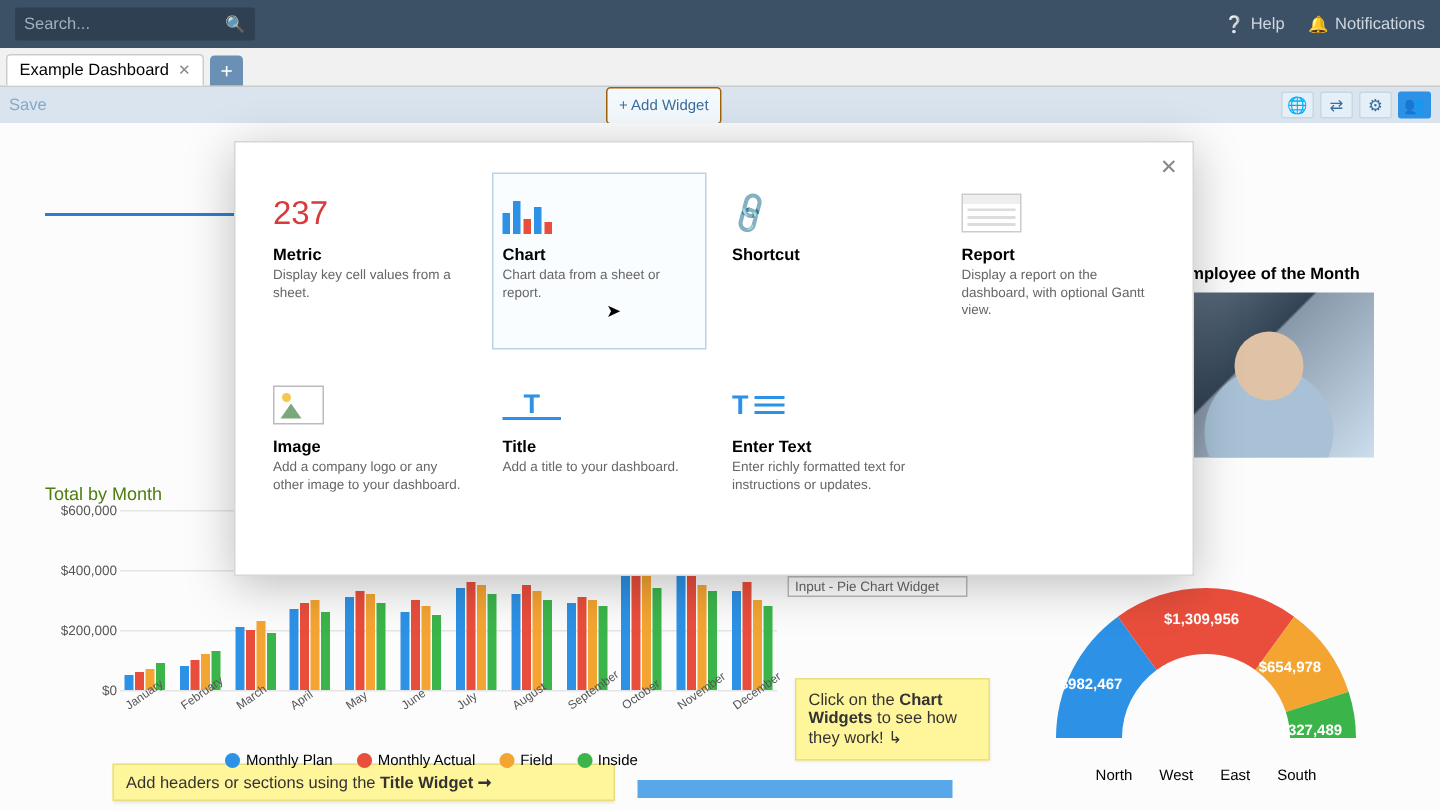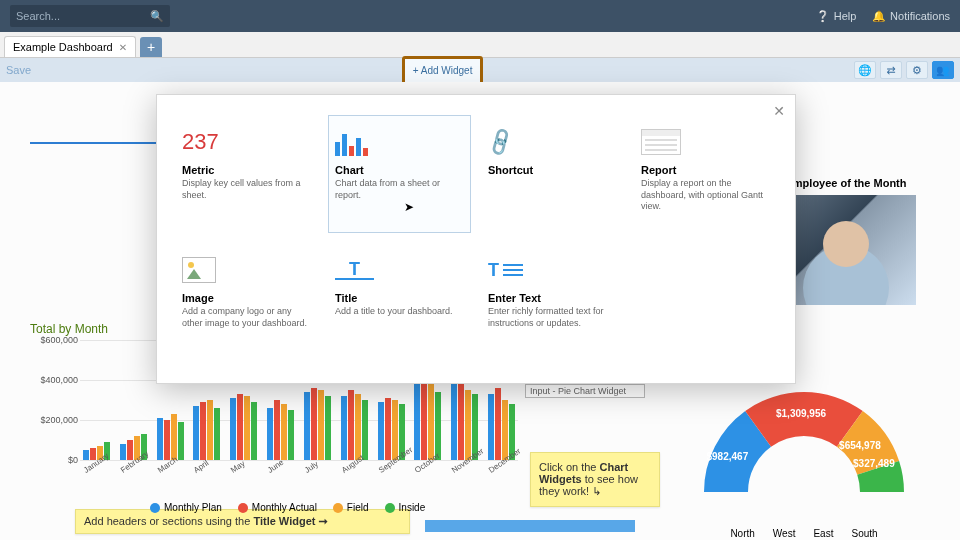--- a/index.html
+++ b/index.html
@@ -10,21 +10,21 @@
 .search-wrap input::placeholder{color:#9fb0c0}
 .search-ic{font-size:11px;color:#9fb0c0;margin-left:auto}
 .top-right{margin-left:auto;display:flex;gap:16px;align-items:center;font-size:11px}
 .top-link{display:flex;align-items:center;gap:4px;cursor:pointer;color:#cfd8e0}
 .tabstrip{background:#f1f1f1;height:26px;display:flex;align-items:flex-end;border-bottom:1px solid #ccc}
 .tab{background:#fff;border:1px solid #ccc;border-bottom:0;padding:4px 8px;font-size:11px;margin-left:4px;display:flex;align-items:center;gap:6px;border-radius:3px 3px 0 0}
 .tab .close{color:#888;font-size:10px}
 .addtab{width:22px;height:20px;background:#6a90b5;color:#fff;display:flex;align-items:center;justify-content:center;margin-left:4px;font-size:14px;border-radius:3px 3px 0 0;cursor:pointer}
 .toolbar{background:#d9e4ef;height:24px;display:flex;align-items:center;padding:0 6px;font-size:11px;color:#3a6fa0;justify-content:space-between}
 .toolbar-left .save{color:#82a8cc}
-.toolbar-center .addw{border:3px solid #a16207;background:#f4f9fd;padding:6px 8px;border-radius:3px;color:#3a6fa0;font-size:10px}
+.toolbar-center .addw{border:1px solid #a16207;background:#f4f9fd;padding:6px 8px;border-radius:3px;color:#3a6fa0;font-size:10px}
 .toolbar-right{display:flex;gap:4px}
 .ticon{width:22px;height:18px;background:#e5eff7;border:1px solid #c6d7e6;border-radius:2px;display:flex;align-items:center;justify-content:center;font-size:11px;color:#3a6fa0;cursor:pointer}
 .ticon.globe{color:#2d7dd2}
 .ticon.users{background:#2d91e5;color:#fff;border-color:#2d91e5}
 .page{position:relative;height:458px;background:#fcfcfc}
 .blueline{position:absolute;left:30px;top:60px;width:480px;height:0;border-top:2px solid #2d7dd2}
 .sticky{background:#fff59b;border:1px solid #e8df7f;font-size:11px;color:#333;padding:8px;position:absolute;box-shadow:0 1px 2px rgba(0,0,0,.1)}
 #sticky1{left:20px;top:100px;width:160px}
 #sticky2{left:530px;top:370px;width:130px}
 #sticky3{left:75px;bottom:6px;width:335px;padding:5px 8px}
@@ -40,21 +40,21 @@
 .x-labels{position:absolute;left:55px;top:122px;right:0;display:flex;justify-content:space-between}
 .x-lab{font-size:8px;color:#555;transform:rotate(-35deg) translate(-4px,4px);transform-origin:left top;width:30px}
 .legend{position:absolute;left:150px;top:420px;display:flex;gap:16px;font-size:10px;align-items:center}
 .legend .dot{width:10px;height:10px;border-radius:50%;display:inline-block;margin-right:4px;vertical-align:middle}
 .dot.s0{background:#2d91e5}.dot.s1{background:#e94e3c}.dot.s2{background:#f4a431}.dot.s3{background:#3bb54a}
 .pie-input{position:absolute;left:525px;top:302px;width:120px;height:14px;border:1px solid #bbb;font-size:9px;padding:1px 4px;background:#fff;color:#666}
 .donut-wrap{position:absolute;right:16px;top:300px;width:280px;height:140px}
 .donut{position:relative;width:220px;height:110px;margin:0 auto}
 .donut svg{width:220px;height:110px}
 .donut-label{position:absolute;font-size:10px;font-weight:bold;color:#fff}
-.donut-legend{display:flex;gap:18px;justify-content:center;font-size:10px;margin-top:36px}
+.donut-legend{display:flex;gap:18px;justify-content:center;font-size:10px;margin-top:20px}
 .eotm{position:absolute;right:44px;top:95px;width:140px}
 .eotm-title{font-size:11px;font-weight:bold;text-align:center;margin-bottom:6px}
 .eotm-img{width:140px;height:110px;background:linear-gradient(135deg,#678 0%,#345 40%,#89a 41%,#abc 70%,#cde 100%);position:relative;overflow:hidden}
 .eotm-img::after{content:"";position:absolute;left:50%;top:26px;width:46px;height:46px;background:#e0c2a6;border-radius:50%;transform:translateX(-50%);box-shadow:0 44px 0 20px #a8c1d6}
 .modal{position:absolute;left:156px;top:12px;width:640px;height:290px;background:#fff;border:1px solid #d6d6d6;box-shadow:0 6px 30px rgba(0,0,0,.25);z-index:50;padding:20px 18px}
 .modal-close{position:absolute;right:10px;top:8px;font-size:14px;color:#888;cursor:pointer}
 .widget-grid{display:grid;grid-template-columns:repeat(4,1fr);gap:10px}
 .wcard{border:1px solid transparent;padding:8px 6px;height:118px;cursor:pointer}
 .wcard.selected{border-color:#bcd2e6;background:#fafdff}
 .wcard .icon-zone{height:36px;display:flex;align-items:center}
@@ -235,21 +235,21 @@
     </div>
 
   <div class="pie-input">Input - Pie Chart Widget</div>
 
   <div class="donut-wrap">
     <div class="donut" id="donut"><svg viewBox="0 0 220 110">
           <path d="M 10,109.99999999999999 A 100 100 0 0 1 51.2214747707527,29.09830056250526 L 77.08402587162152,64.69504831500294 A 56 56 0 0 0 54,110 Z" fill="#2d91e5"></path>
           <path d="M 51.2214747707527,29.09830056250526 A 100 100 0 0 1 168.77852522924732,29.09830056250526 L 142.91597412837848,64.69504831500294 A 56 56 0 0 0 77.08402587162152,64.69504831500294 Z" fill="#e94e3c"></path>
           <path d="M 168.77852522924732,29.09830056250526 A 100 100 0 0 1 205.10565162951536,79.09830056250526 L 163.2591649125286,92.69504831500295 A 56 56 0 0 0 142.91597412837848,64.69504831500294 Z" fill="#f4a431"></path>
           <path d="M 205.10565162951536,79.09830056250526 A 100 100 0 0 1 210,110 L 166,110 A 56 56 0 0 0 163.2591649125286,92.69504831500295 Z" fill="#3bb54a"></path>
-        </svg><div class="donut-label" style="left: 12.5015px; top: 68.5887px;">$982,467</div><div class="donut-label" style="left: 82px; top: 26px;">$1,309,956</div><div class="donut-label" style="left: 145.103px; top: 58.1528px;">$654,978</div><div class="donut-label" style="left: 159.04px; top: 76px; text-align: right;">$327,489</div></div>
+        </svg><div class="donut-label" style="left: 12.5015px; top: 68.5887px;">$982,467</div><div class="donut-label" style="left: 82px; top: 26px;">$1,309,956</div><div class="donut-label" style="left: 145.103px; top: 58.1528px;">$654,978</div><div class="donut-label" style="left: 159.04px; top: 100px; text-align: right;">$327,489</div></div>
     <div class="donut-legend" id="donut-legend">
         <span><span class="dot" style="background:#2d91e5"></span>North</span>
         <span><span class="dot" style="background:#e94e3c"></span>West</span>
         <span><span class="dot" style="background:#f4a431"></span>East</span>
         <span><span class="dot" style="background:#3bb54a"></span>South</span>
       </div>
   </div>
 
   <div class="eotm">
     <div class="eotm-title">Employee of the Month</div>

